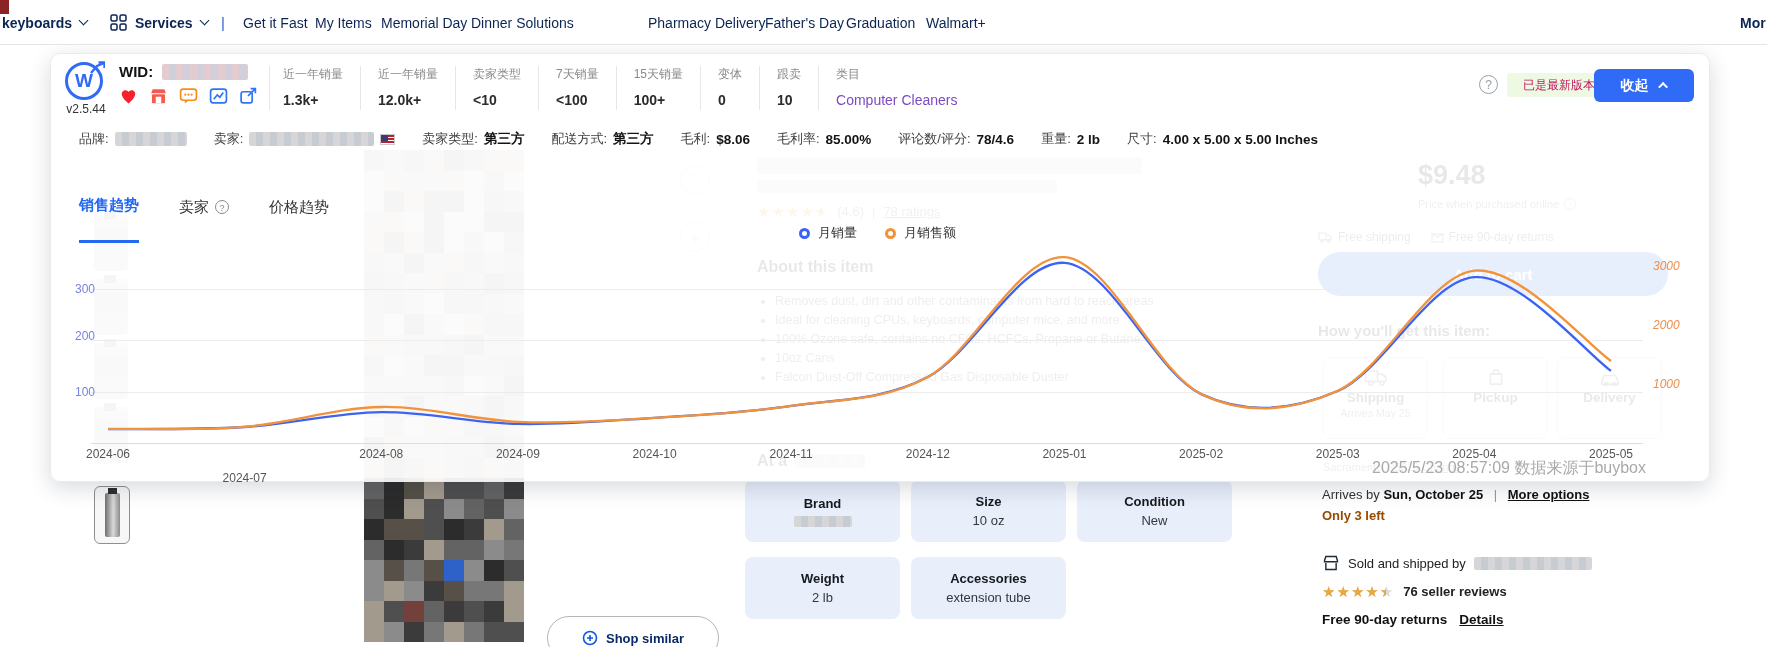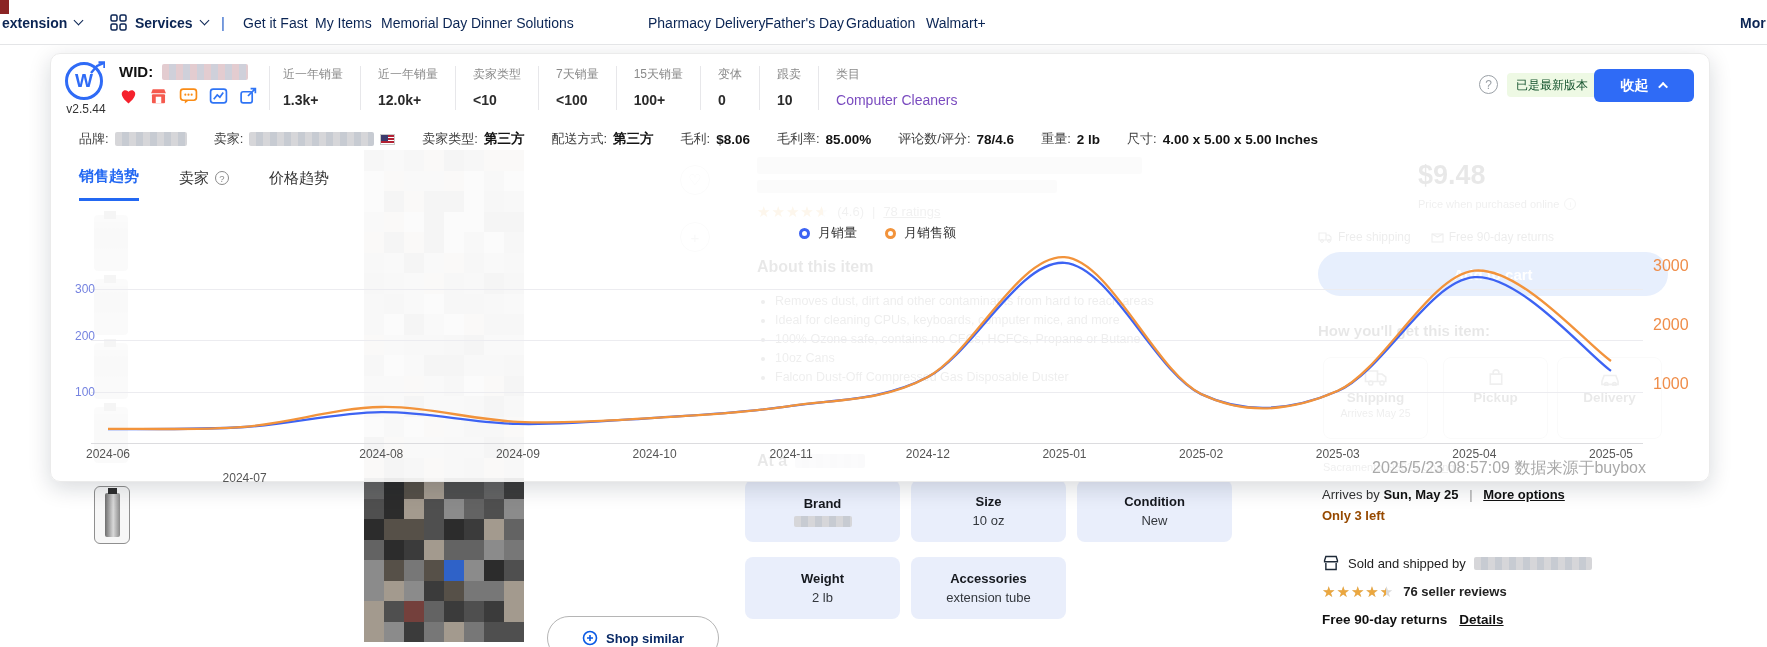--- a/index.html
+++ b/index.html
@@ -100,45 +100,45 @@
   #hdr-icons span { display:inline-flex; cursor:pointer; }
   .vdiv { width:1px; background:#e7e7ea; }
   #stats { position:absolute; left:232px; top:10px; display:flex; align-items:stretch; height:48px; }
   .stat { display:flex; flex-direction:column; justify-content:space-between; padding:2px 0 4px; }
   .stat .lb { font-size:12px; color:#8a8a8a; white-space:nowrap; }
   .stat .vl { font-size:14px; font-weight:700; color:#2b2b2b; white-space:nowrap; }
   .stat .vl.link { color:#7a4bbf; font-weight:400; cursor:pointer; }
   #stats .vdiv { margin:2px 17px; }
   #help-btn { position:absolute; left:1428px; top:21px; width:19px; height:19px; border:1.3px solid #9aa0a6;
     border-radius:50%; color:#9aa0a6; font-size:12px; display:flex; align-items:center; justify-content:center; cursor:pointer; }
-  #latest-badge { position:absolute; left:1456px; top:19px; height:24px; padding:0 9px; background:#eef9e4;
-    color:#14532d; font-size:12px; border-radius:4px; display:flex; align-items:center; }
+  #latest-badge { position:absolute; left:1456px; top:19px; height:24px; padding:0 16px; background:#eef9e4;
+    color:#be185d; font-size:12px; border-radius:4px; display:flex; align-items:center; }
   #collapse-btn { position:absolute; left:1543px; top:15px; width:100px; height:33px; background:#2f6bf6;
     border:none; border-radius:6px; color:#fff; font-size:14px; font-weight:700; display:flex;
     align-items:center; justify-content:center; gap:12px; cursor:pointer; }
   #collapse-btn .caret-up { width:7px; height:7px; border-left:2px solid #fff; border-top:2px solid #fff;
     transform:rotate(45deg) translateY(2px); }
   #info-row { position:absolute; left:28px; top:76px; display:flex; align-items:center; gap:27px; }
   .info-item { display:flex; align-items:center; gap:6px; font-size:13px; color:#404040; white-space:nowrap; }
   .info-item .iv { font-weight:700; color:#141414; font-size:13.5px; }
   .flag { width:15px; height:11px; position:relative; border:0.5px solid #c9c9c9;
     background:repeating-linear-gradient(180deg,#b22234 0 1.6px,#fff 1.6px 3.2px); }
   .flag::after { content:""; position:absolute; left:0; top:0; width:7px; height:6px; background:#3c3b6e; }
   #tabs { position:absolute; left:28px; top:113px; display:flex; gap:40px; align-items:center; }
-  .tab { font-size:15px; color:#333; cursor:pointer; padding-bottom:12px; display:flex; gap:6px; align-items:center; }
+  .tab { font-size:15px; color:#333; cursor:pointer; padding-bottom:25px; display:flex; gap:6px; align-items:center;margin-top:29px; }
   .tab.active { color:#2368f2; font-weight:700; border-bottom:3px solid #2368f2; }
   .tab .mini-circle { width:14px; height:14px; font-size:9.5px; }
   #legend { position:absolute; left:748px; top:170px; display:flex; gap:28px; align-items:center; }
   .leg-item { display:flex; gap:8px; align-items:center; font-size:13px; color:#333; cursor:pointer; }
   .ring { width:11px; height:11px; border-radius:50%; border:3px solid #000; background:#fff; }
   #chart-layer { position:absolute; inset:0; }
   .gridline { position:absolute; left:40px; width:1552px; height:1px; background:#ececf0; }
   .axis-line { position:absolute; left:40px; width:1552px; height:1px; background:#dcdcdf; }
   .ytick-l { position:absolute; width:44px; text-align:right; font-size:12px; color:#7583e0; transform:translateY(-50%); }
-  .ytick-r { position:absolute; left:1602px; font-size:16px; color:#ef8d49; transform:translateY(-50%); }
+  .ytick-r { position:absolute; left:1602px; font-size:12px; color:#ef8d49; transform:translateY(-50%);font-style:italic; }
   .xtick { position:absolute; top:393px; width:70px; margin-left:-35px; text-align:center; font-size:12px; color:#555; }
   #watermark { position:absolute; top:404px; right:63px; font-size:16px; color:#a9a9a9; }
 </style>
 </head>
 <body>
 
 <div id="page">
   <div class="thumb-ghost" style="top:215px"></div>
   <div class="thumb-ghost" style="top:279px"></div>
   <div class="thumb-ghost" style="top:343px"></div>
@@ -439,21 +439,21 @@
         <circle cx="10.5" cy="11" r="1.2" fill="none" stroke="#5a5a5a"></circle>
       </svg>
     <span class="fl">Delivery</span>
   </div>
   <div id="loc-row">
     <span>Sacramento, 95829</span>
     <span class="chg">Change</span>
   </div>
   <div id="arrive-row">
     <span>Arrives by</span>
-    <b>Sun, May 25</b>
+    <b>Sun, October 25</b>
     <span class="bar">|</span>
     <span class="mo">More options</span>
   </div>
   <div id="stock-row">Only 3 left</div>
   <div id="sold-row">
     <svg width="18" height="16" viewBox="0 0 14 12">
         <path d="M2 4l1-3h8l1 3v1H2zM3 6v5h8V6" fill="none" stroke="#1e2a38" stroke-width="1.1"></path>
       </svg>
     <span>Sold and shipped by</span>
     <span class="redact" style="width:118px; height:13px;"></span>
@@ -471,21 +471,21 @@
         <circle cx="8" cy="8" r="6.5" fill="none" stroke="#0a5ae4" stroke-width="1.6"></circle>
         <path d="M8 5v6M5 8h6" stroke="#0a5ae4" stroke-width="1.6"></path>
       </svg>
     <span>Shop similar</span>
   </div>
 </div>
 
 <div id="nav">
   <div class="corner"></div>
   <div class="nav-item bold" style="left:2px">
-    <span>extension</span>
+    <span>keyboards</span>
     <span class="chev"></span>
   </div>
   <div class="nav-item bold" style="left:110px">
     <svg width="17" height="17" viewBox="0 0 17 17" style="margin-right:8px">
       <rect x="1" y="1" width="6" height="6" rx="1.5" fill="none" stroke="#0b2554" stroke-width="1.5"></rect>
       <rect x="10" y="1" width="6" height="6" rx="1.5" fill="none" stroke="#0b2554" stroke-width="1.5"></rect>
       <rect x="1" y="10" width="6" height="6" rx="1.5" fill="none" stroke="#0b2554" stroke-width="1.5"></rect>
       <rect x="10" y="10" width="6" height="6" rx="1.5" fill="none" stroke="#0b2554" stroke-width="1.5"></rect>
     </svg>
     <span>Services</span>

